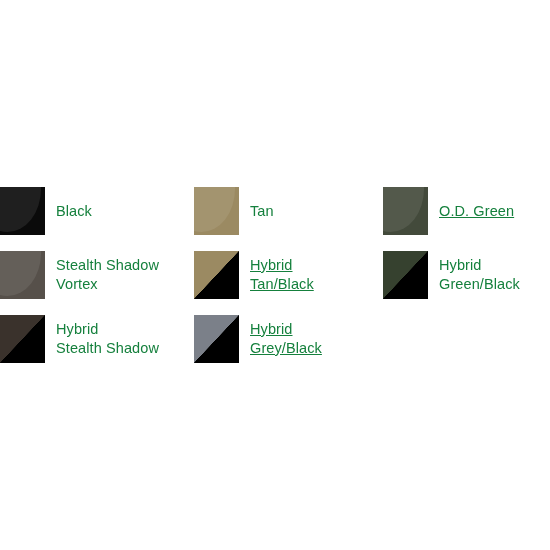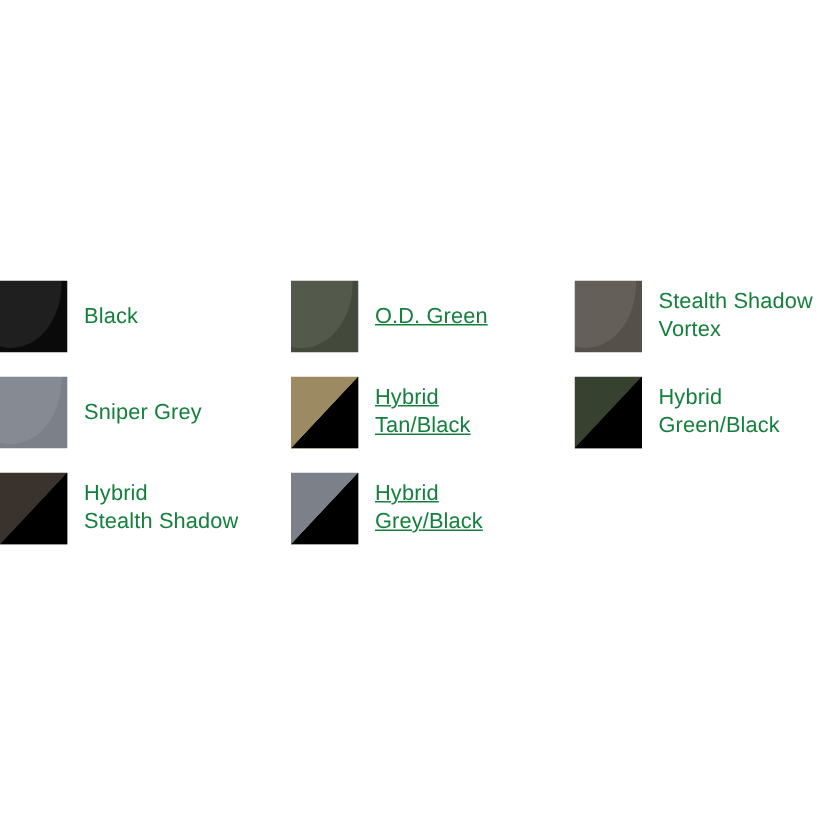--- a/index.html
+++ b/index.html
@@ -99,45 +99,45 @@
   <div class="swatch-grid">
 
     <div class="swatch-item col-1">
       <span class="swatch-chip">
         <span class="chip-base" style="background: rgb(10, 10, 10);"></span>
         <span class="chip-gloss"></span>
       </span>
       <span class="swatch-label">Black</span>
     </div>
 
+    <div class="swatch-item col-2">
+      <span class="swatch-chip">
+        <span class="chip-base" style="background: rgb(155, 138, 98);"></span>
+        <span class="chip-gloss"></span>
+      </span>
+      <span class="swatch-label">Tan</span>
+    </div>
 
     <div class="swatch-item col-3">
       <span class="swatch-chip">
         <span class="chip-base" style="background: rgb(67, 74, 59);"></span>
         <span class="chip-gloss"></span>
       </span>
       <span class="swatch-label">O.D. Green</span>
     </div>
 
     <div class="swatch-item col-1">
       <span class="swatch-chip">
         <span class="chip-base" style="background: rgb(86, 80, 74);"></span>
         <span class="chip-gloss"></span>
       </span>
       <span class="swatch-label">Stealth Shadow
 Vortex</span>
     </div>
 
-    <div class="swatch-item col-2">
-      <span class="swatch-chip">
-        <span class="chip-base" style="background: rgb(123, 128, 137);"></span>
-        <span class="chip-gloss"></span>
-      </span>
-      <span class="swatch-label">Sniper Grey</span>
-    </div>
 
     <div class="swatch-item col-3">
       <span class="swatch-chip">
         <span class="chip-base" style="background: rgb(155, 138, 98);"></span>
         <span class="chip-diagonal" style="background: linear-gradient(to right bottom, transparent 0%, transparent 49.6%, rgb(0, 0, 0) 50.2%, rgb(0, 0, 0) 100%);"></span>
       </span>
       <span class="swatch-label">Hybrid
 Tan/Black</span>
     </div>
 

